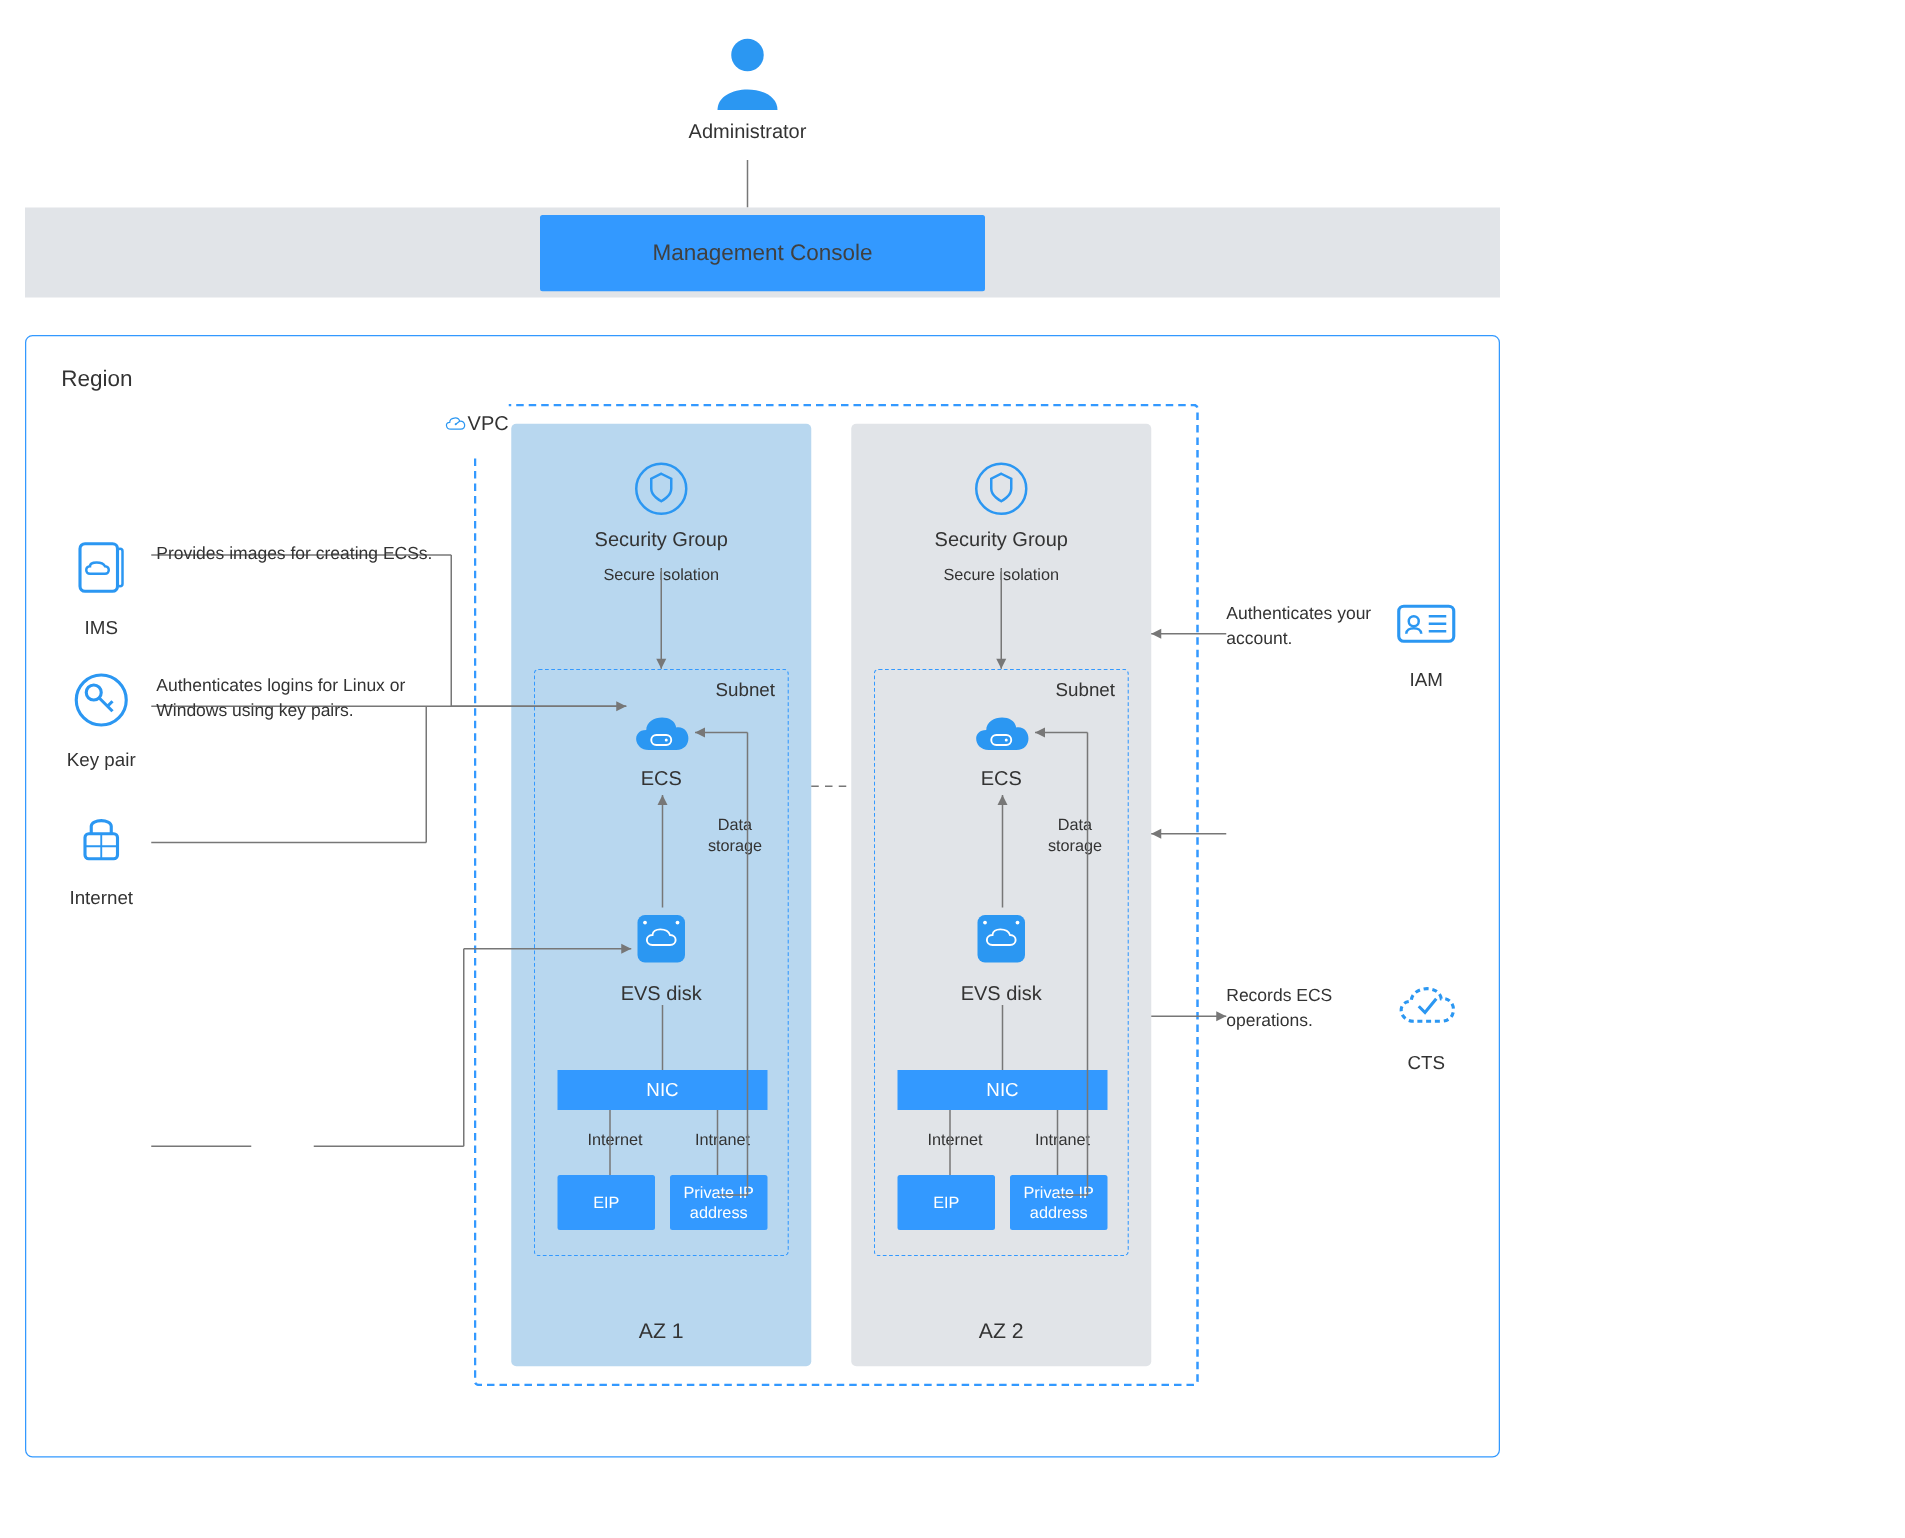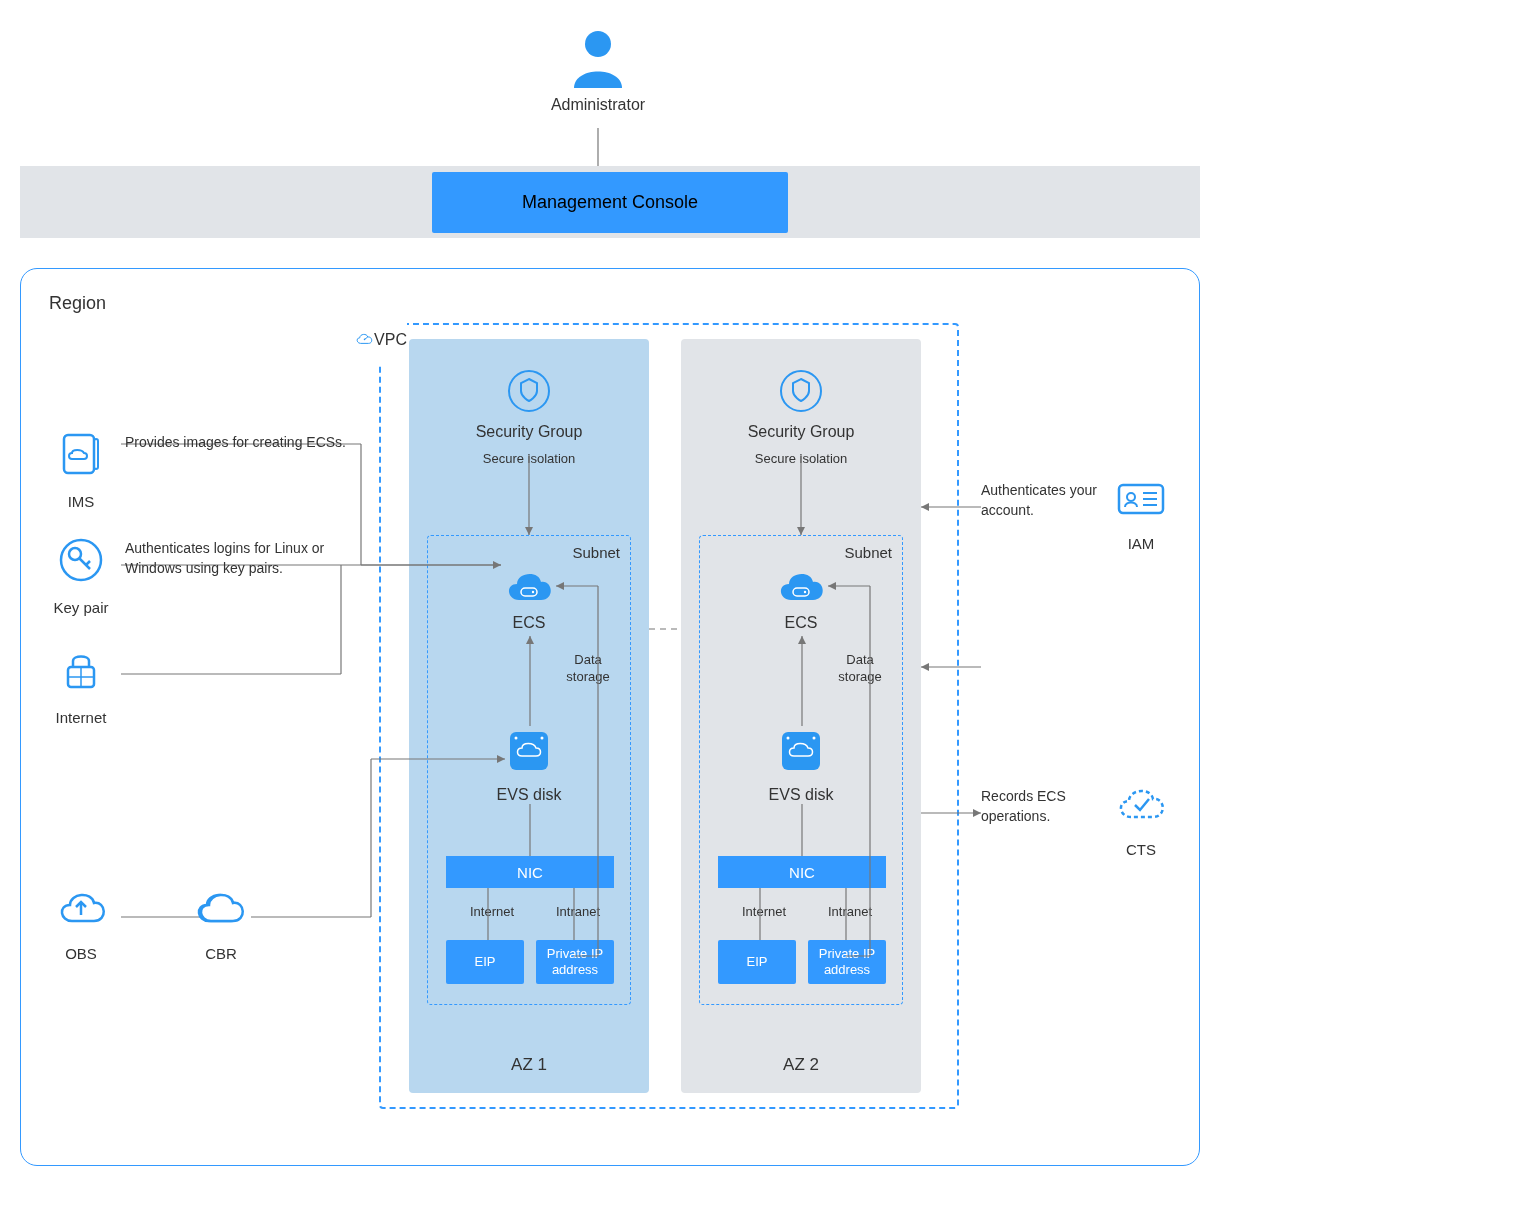--- a/index.html
+++ b/index.html
@@ -1,21 +1,21 @@
 <!DOCTYPE html>
 <html><head>
 <meta charset="utf-8">
 <style>
 *{box-sizing:border-box;margin:0;padding:0;font-family:Arial,Helvetica,sans-serif}
 body{background:#fff;width:1524px;height:1230px;position:relative;color:#333}
 .admin-block{position:absolute;left:538px;top:28px;width:120px;text-align:center}
 .admin-label{font-size:16px;margin-top:4px}
 .access-bar{position:absolute;left:20px;top:166px;width:1180px;height:72px;background:#e1e4e8;display:flex;align-items:center;justify-content:center;gap:160px}
-.access-btn{background:#3399ff;color:#000000;font-size:18px;padding:20px 0;width:356px;text-align:center;border-radius:2px}
-.region{position:absolute;left:20px;top:268px;width:1180px;height:898px;border:1.5px solid #3399ff;border-radius:17px}
+.access-btn{background:#3399ff;color:#404040;font-size:18px;padding:20px 0;width:356px;text-align:center;border-radius:2px}
+.region{position:absolute;left:20px;top:268px;width:1180px;height:898px;border:1.5px solid #3399ff;border-radius:6px}
 .region-label{position:absolute;left:28px;top:24px;font-size:18px}
 .vpc-box{position:absolute;left:358px;top:54px;width:580px;height:786px;border:2px dashed #3399ff;border-radius:4px}
 .vpc-icon-wrap{position:absolute;left:-26px;top:-12px;width:52px;height:52px;background:#fff;display:flex;flex-direction:row;align-items:center}
 .vpc-label{font-size:16px;margin-top:2px}
 .az{position:absolute;top:70px;width:240px;height:754px;border-radius:4px;text-align:center}
 .az1{left:388px;background:#b8d7ef}
 .az2{left:660px;background:#e1e4e8}
 .sg-wrap{margin-top:30px}
 .sg-label{font-size:16px;margin-top:6px}
 .iso{font-size:13px;margin-top:10px;color:#333}
@@ -243,37 +243,20 @@
       <svg width="46" height="46" viewBox="0 0 46 46">
         <rect x="10" y="20" width="26" height="20" rx="3" fill="none" stroke="#2b97f2" stroke-width="2.5"></rect>
         <path d="M15 20 L15 14 C15 8 31 8 31 14 L31 20" fill="none" stroke="#2b97f2" stroke-width="2.5"></path>
         <line x1="23" y1="20" x2="23" y2="40" stroke="#2b97f2" stroke-width="1.5"></line>
         <line x1="10" y1="30" x2="36" y2="30" stroke="#2b97f2" stroke-width="1.5"></line>
       </svg>
       <div class="svc-label">Internet</div>
     </div>
   </div>
 
-  <div class="bottom-svcs">
-    <div class="svc-icon-col">
-      <svg width="50" height="40" viewBox="0 0 50 40">
-        <path d="M16 32 C4 32 2 16 14 16 C14 4 36 2 38 14 C50 12 52 32 38 32 Z" fill="none" stroke="#2b97f2" stroke-width="2.5"></path>
-        <line x1="25" y1="14" x2="25" y2="26" stroke="#2b97f2" stroke-width="2.5"></line>
-        <polyline points="20,18 25,13 30,18" fill="none" stroke="#2b97f2" stroke-width="2.5"></polyline>
-      </svg>
-      <div class="svc-label">OBS</div>
-    </div>
-    <div class="svc-icon-col">
-      <svg width="56" height="40" viewBox="0 0 56 40">
-        <path d="M16 32 C4 32 2 16 14 16 C14 4 36 2 38 14 C50 12 52 32 38 32 Z" fill="none" stroke="#2b97f2" stroke-width="2.5"></path>
-        <path d="M22 32 C10 32 8 16 20 16 C20 4 42 2 44 14 C56 12 58 32 44 32 Z" fill="#fff" stroke="#2b97f2" stroke-width="2.5" transform="translate(-4,0)"></path>
-      </svg>
-      <div class="svc-label">CBR</div>
-    </div>
-  </div>
 
   <div class="right-service iam-row">
     <div class="svc-desc">Authenticates your account.</div>
     <div class="svc-icon-col">
       <svg width="52" height="40" viewBox="0 0 52 40">
         <rect x="4" y="6" width="44" height="28" rx="4" fill="none" stroke="#2b97f2" stroke-width="2.5"></rect>
         <circle cx="16" cy="18" r="4" fill="none" stroke="#2b97f2" stroke-width="2"></circle>
         <path d="M10 28 C10 22 22 22 22 28" fill="none" stroke="#2b97f2" stroke-width="2"></path>
         <line x1="28" y1="14" x2="42" y2="14" stroke="#2b97f2" stroke-width="2"></line>
         <line x1="28" y1="20" x2="42" y2="20" stroke="#2b97f2" stroke-width="2"></line>

